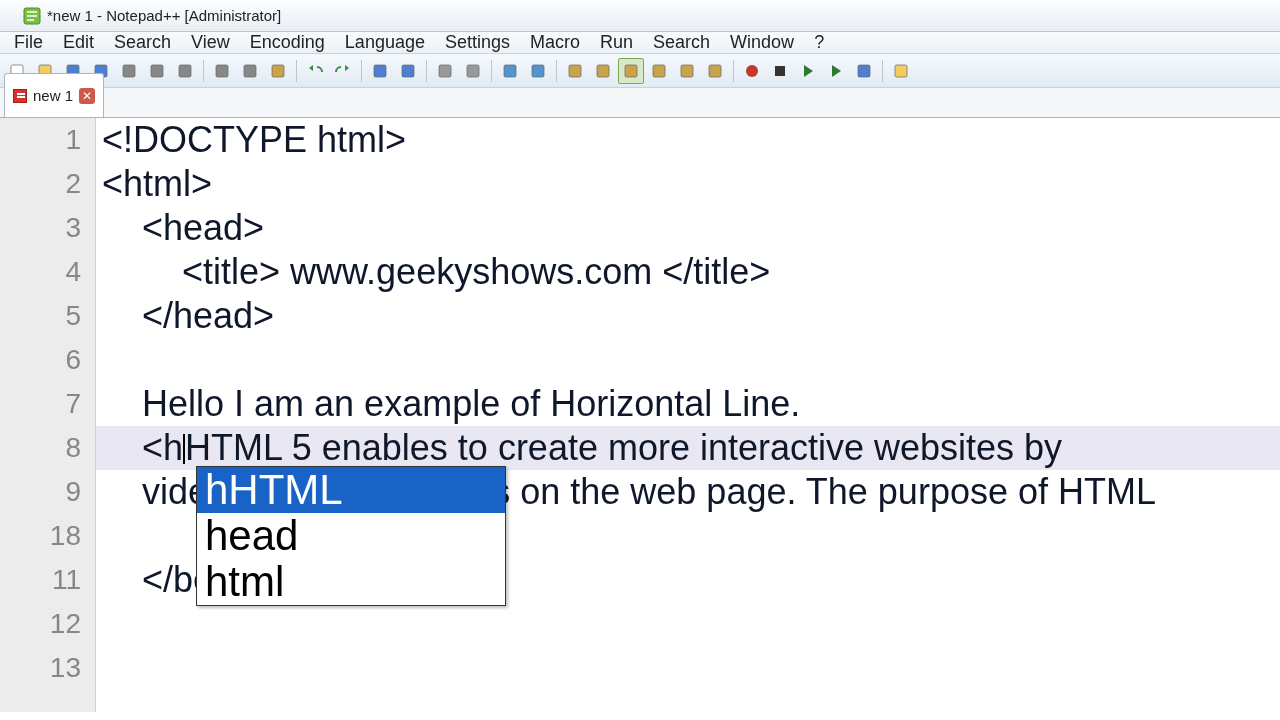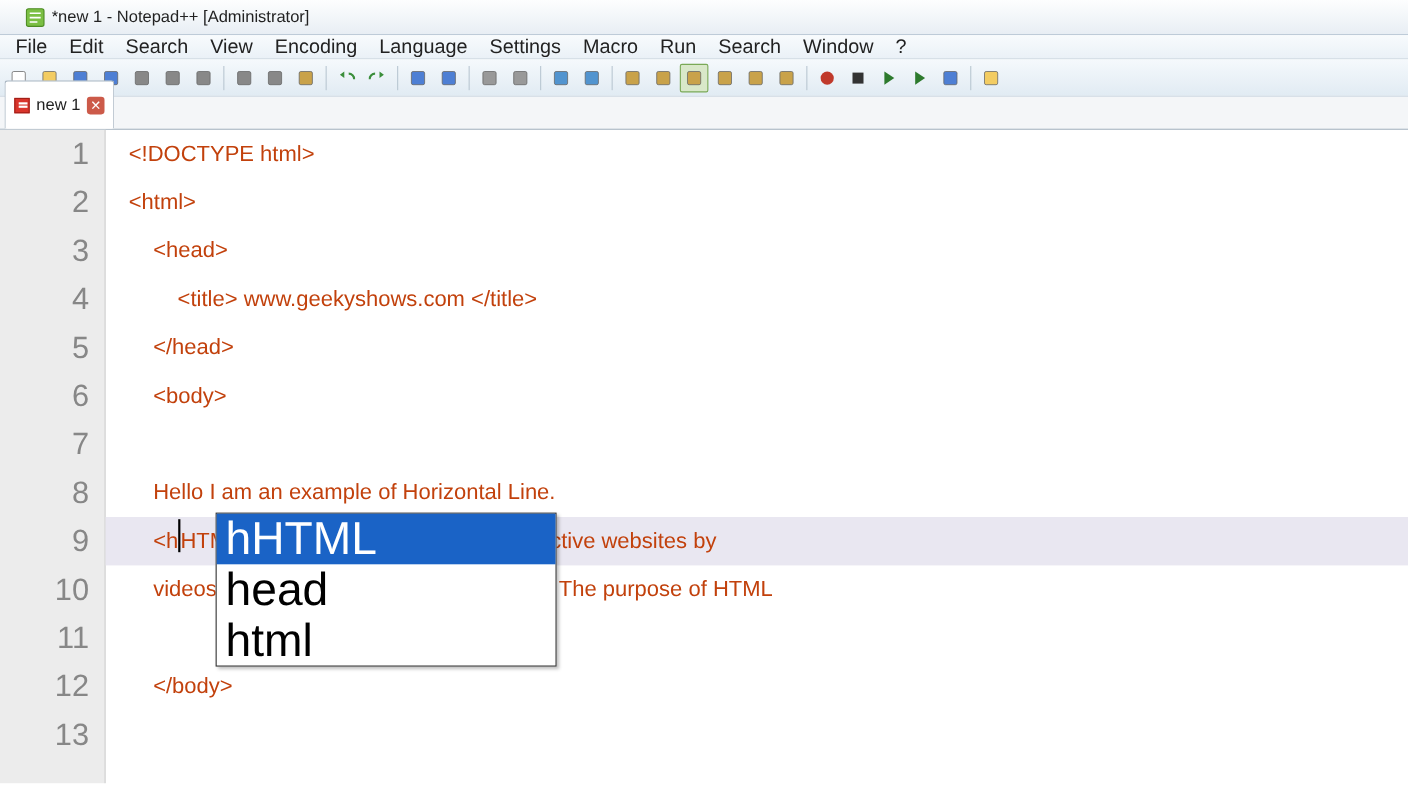--- a/index.html
+++ b/index.html
@@ -22,21 +22,21 @@
   .tab{display:flex;align-items:center;background:#fff;border:1px solid #a9b6c2;border-bottom:none;padding:13px 8px;border-radius:3px 3px 0 0;gap:6px;}
   .tab .file-icon{width:14px;height:14px;background:#d9342b;border:1px solid #a01f18;position:relative;}
   .tab .file-icon:after{content:"";position:absolute;left:3px;top:3px;width:8px;height:2px;background:#fff;box-shadow:0 3px 0 #fff;}
   .tab .tab-label{font-size:15px;color:#222;}
   .tab .close{width:16px;height:16px;border-radius:3px;background:#cc5a49;color:#fff;display:flex;align-items:center;justify-content:center;font-size:12px;line-height:1;}
   
   .editor{position:relative;width:100%;height:calc(720px - 32px - 30px - 34px - 30px);display:flex;font-family:Consolas,"Courier New",monospace;}
   .gutter{width:96px;background:#ececec;border-right:1px solid #d0d0d0;padding-top:0;}
   .gutter .ln{height:44px;color:#878787;font-size:28px;line-height:44px;text-align:right;padding-right:14px;}
   .code{flex:1;position:relative;}
-  .line{height:44px;font-size:20px;line-height:44px;color:#c2410c;white-space:pre;padding-left:21px;}
+  .line{height:44px;font-size:36px;line-height:44px;color:#0f172a;white-space:pre;padding-left:6px;}
   .line.current{background:#e9e7f1;}
   .caret{display:inline-block;width:2px;height:30px;background:#000;vertical-align:-4px;}
   
   .autocomplete{position:absolute;left:196px;top:390px;background:#fff;border:1px solid #333;box-shadow:2px 2px 3px rgba(0,0,0,0.25);min-width:310px;}
   .autocomplete .ac-item{font-size:42px;font-family:Liberation Sans, sans-serif;padding:2px 8px;line-height:42px;}
   .autocomplete .ac-item.selected{background:#1a63c6;color:#fff;}
 </style>
 </head>
 <body>
 
@@ -236,33 +236,32 @@
   <div class="gutter" id="gutter">
       <div class="ln">1</div>
       <div class="ln">2</div>
       <div class="ln">3</div>
       <div class="ln">4</div>
       <div class="ln">5</div>
       <div class="ln">6</div>
       <div class="ln">7</div>
       <div class="ln">8</div>
       <div class="ln">9</div>
-      <div class="ln">10</div>
+      <div class="ln">18</div>
       <div class="ln">11</div>
       <div class="ln">12</div>
       <div class="ln">13</div>
     </div>
   <div class="code" id="code">
 
     <div class="line">&lt;!DOCTYPE html&gt;</div>
       <div class="line">&lt;html&gt;</div>
       <div class="line">    &lt;head&gt;</div>
       <div class="line">        &lt;title&gt; www.geekyshows.com &lt;/title&gt;</div>
       <div class="line">    &lt;/head&gt;</div>
-      <div class="line">    &lt;body&gt;</div>
       <div class="line"></div>
       <div class="line">    Hello I am an example of Horizontal Line.</div>
       <div class="line current">    &lt;h<span class="caret"></span>HTML 5 enables to create more interactive websites by</div>
       <div class="line">    videos, and animations on the web page. The purpose of HTML</div>
       <div class="line"></div>
       <div class="line">    &lt;/body&gt;</div>
       <div class="autocomplete" style="top: 348px; left: 100px;">
       <div class="ac-item selected">hHTML</div>
       <div class="ac-item">head</div>
       <div class="ac-item">html</div>

